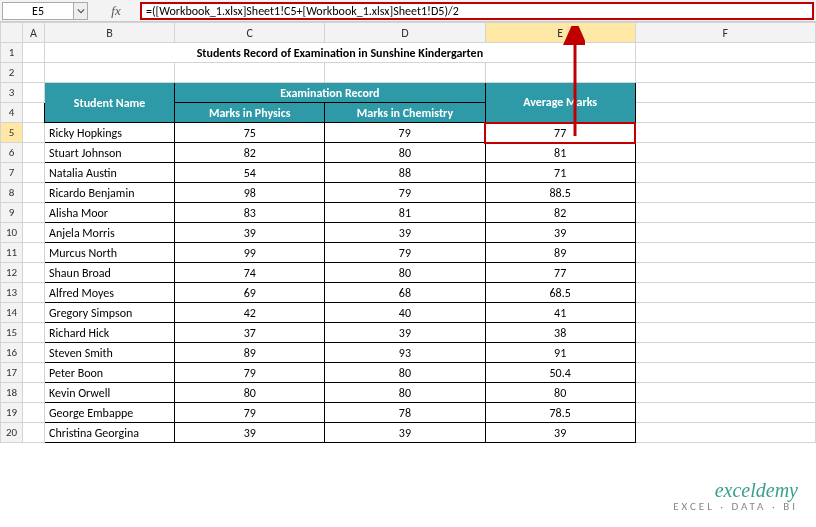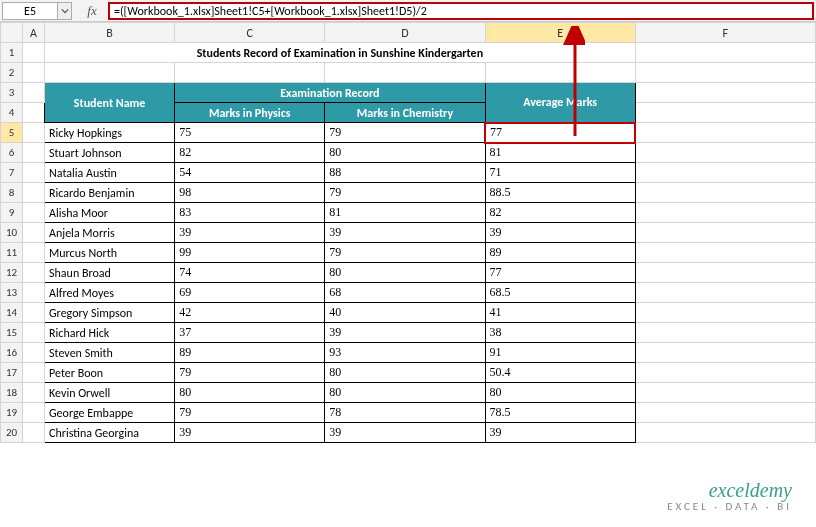--- a/index.html
+++ b/index.html
@@ -6,44 +6,44 @@
   body {
     margin: 0;
     font-family: Calibri, Arial, sans-serif;
     font-size: 13px;
     background: #fff;
     color: #000;
     user-select: none;
   }
   .container { width: 816px; height: 527px; position: relative; overflow: hidden; background: #fff; }
   .formula-row { display: flex; align-items: center; height: 22px; border-bottom: 1px solid #ccc; background: #f3f3f3; }
-  .name-box { width: 56px; height: 18px; background: #fff; border: 1px solid #aaa; margin-left: 2px; text-align: center; font-size: 12px; line-height: 16px; }
+  .name-box { width: 72px; height: 18px; background: #fff; border: 1px solid #aaa; margin-left: 2px; text-align: center; font-size: 12px; line-height: 16px; }
   .name-drop { width: 14px; height: 18px; background: #eee; border: 1px solid #aaa; border-left: none; margin-right: 4px; display: flex; align-items: center; justify-content: center; }
   .name-drop svg { width: 8px; height: 8px; }
-  .fx-btn { width: 20px; text-align: center; font-style: italic; font-family: 'Times New Roman', serif; font-size: 13px; color: #555; margin: 0 6px; }
+  .fx-btn { width: 20px; text-align: center; font-style: italic; font-family: 'Times New Roman', serif; font-size: 13px; color: #555; margin: 0 14px; }
   .formula-input-wrap { flex: 1; height: 18px; background: #fff; border: 2px solid #c00000; margin-right: 2px; padding: 0 4px; line-height: 14px; font-size: 12px; display: flex; align-items: flex-end; }
   .sheet { position: relative; }
   table.grid { border-collapse: collapse; table-layout: fixed; width: 816px; }
   .grid td, .grid th { border: 1px solid #d4d4d4; height: 20px; padding: 0 4px; font-size: 12px; overflow: hidden; white-space: nowrap; }
   .grid thead th { background: #f3f3f3; font-weight: normal; text-align: center; color: #333; }
   .grid thead th.hilite { background: #ffe8a6; }
   .grid .rowhdr { background: #f3f3f3; text-align: center; width: 22px; font-size: 11px; color: #333;}
   .grid .rowhdr.hilite { background: #ffe8a6; }
   .col-A { width: 22px; }
   .col-B { width: 130px; }
   .col-C { width: 150px; }
   .col-D { width: 160px; }
   .col-E { width: 150px; }
   .col-F { width: 180px; }
   .title-cell { font-weight: bold; font-size: 15px; text-align: center; }
   .hdr { background: #2e9aa8; color: #fff; font-weight: bold; text-align: center; border: 1px solid #000 !important; }
   .datacell { border: 1px solid #000 !important; }
-  .num { text-align: left; font-family: Liberation Serif, serif; }
+  .num { text-align: center; }
   .selcell { border: 2.5px solid #c00000 !important; }
-  .watermark { position: absolute; right: 24px; bottom: 14px; text-align: right; }
+  .watermark { position: absolute; right: 18px; bottom: 14px; text-align: right; }
   .wm-main { color: #3aa08e; font-family: Georgia, serif; font-size: 20px; font-style: italic; }
   .wm-sub { color: #888; font-size: 11px; letter-spacing: 3px; margin-top: -2px;}
   .arrow-callout { position: absolute; pointer-events: none; }
 </style>
 </head>
 <body>
 
 <div class="container">
 
   <div class="formula-row">

